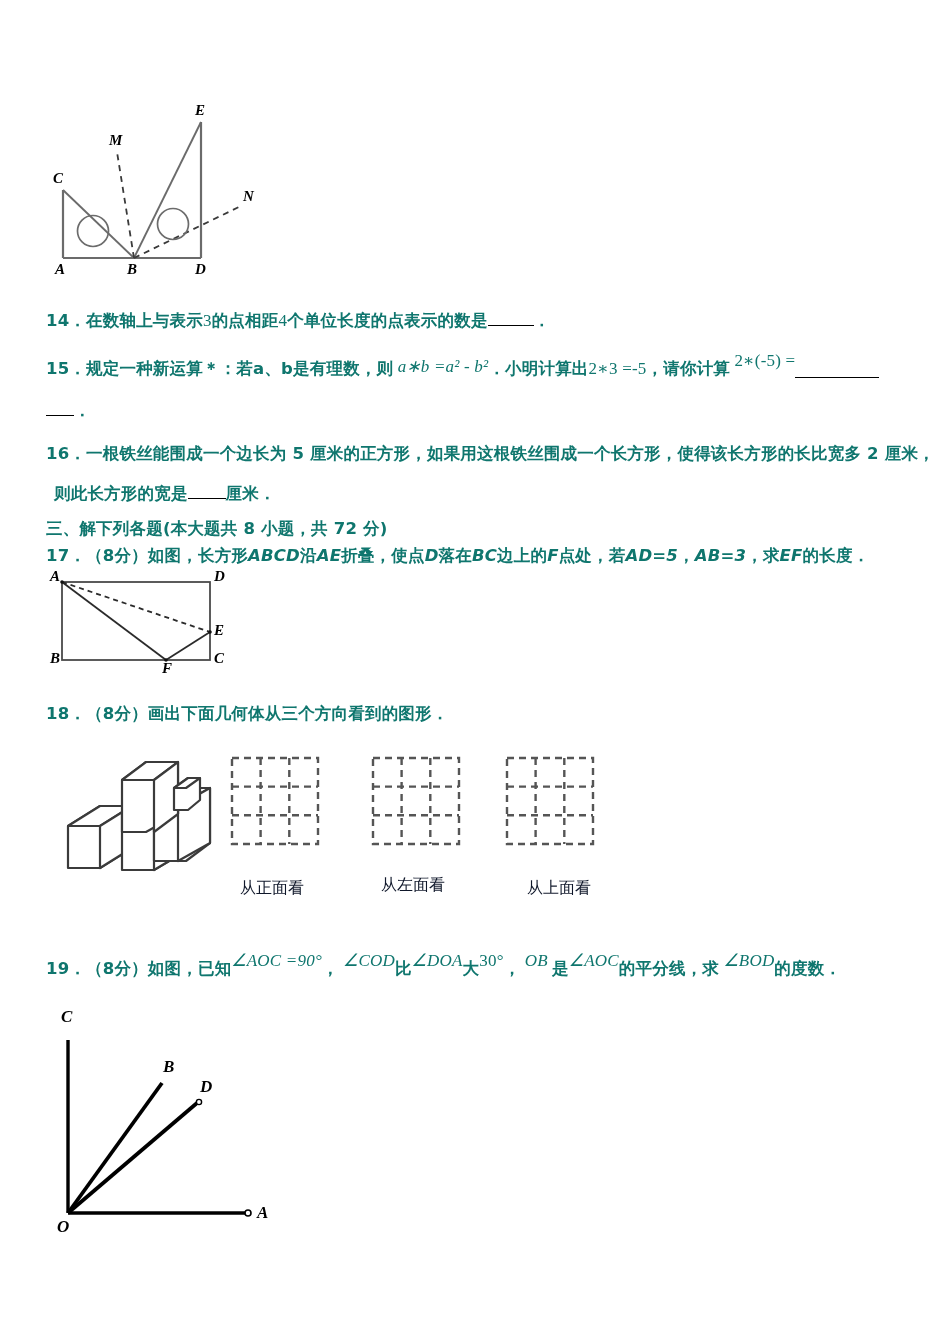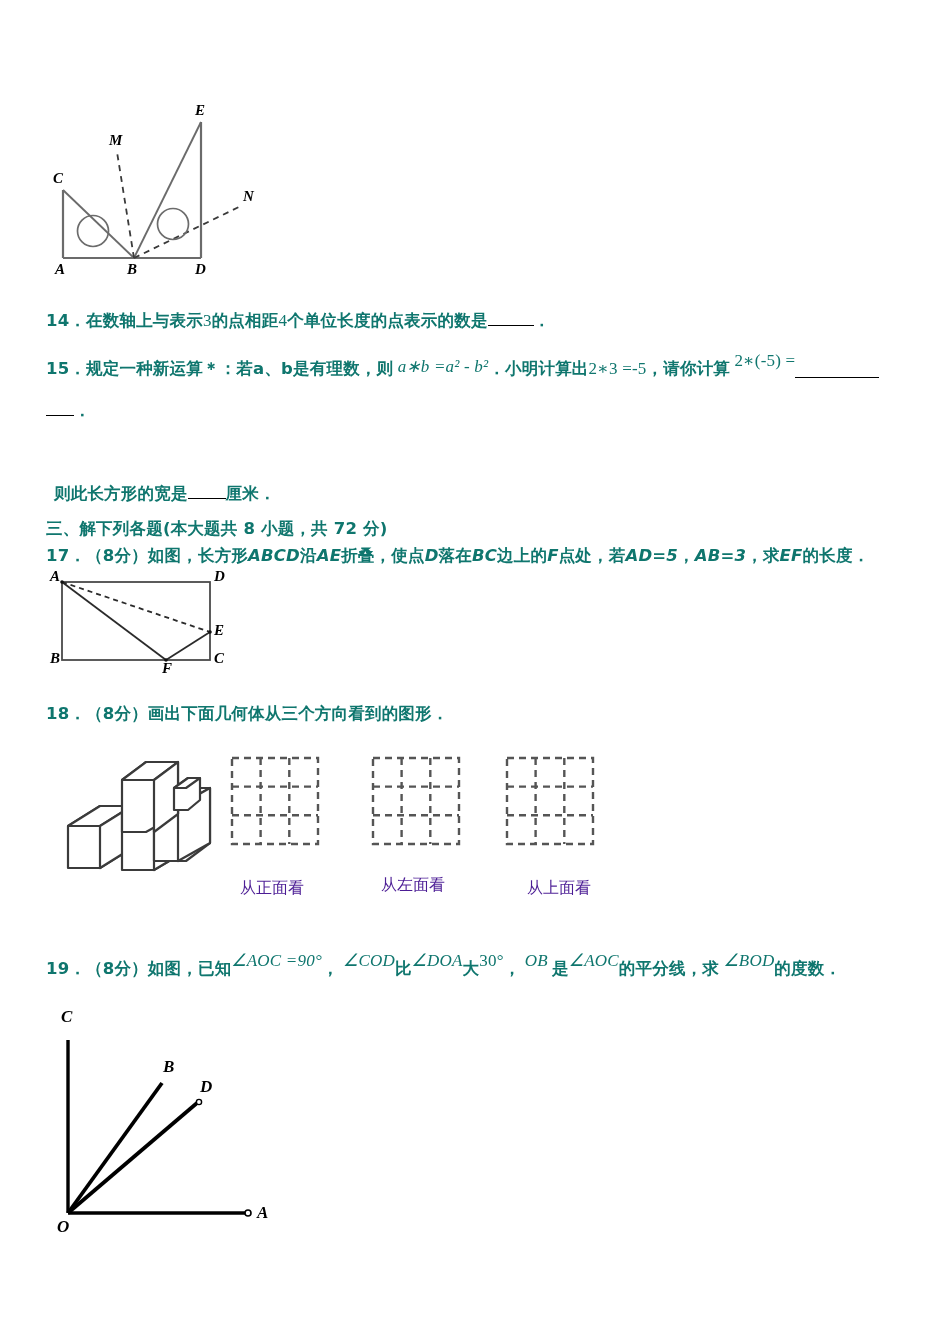--- a/index.html
+++ b/index.html
@@ -58,21 +58,21 @@
     font-family: "Liberation Serif", "DejaVu Serif", serif;
     font-style: italic;
     font-weight: 700;
     font-size: 15px;
     color: #000;
   }
   .gridcap {
     position: absolute;
     font-family: "DejaVu Sans", "Liberation Sans", sans-serif;
     font-size: 16px;
-    color: #4c1d95;
+    color: #0f172a;
     white-space: nowrap;
     text-align: right;
   }
   svg { display: block; overflow: visible; }
 </style>
 </head>
 <body>
 
 <div class="page">
 
@@ -110,20 +110,23 @@
     <span class="cnb">14．</span><span class="cnb">在数轴上与表示</span><span class="mathu">3</span><span class="cnb">的点相距</span><span class="mathu">4</span><span class="cnb">个单位长度的点表示的数是</span><span class="blank" style="width:46px;"></span><span class="cnb">．</span>
   </div>
 
   <div class="qline" style="left:46px; top:358px;">
     <span class="cnb">15．</span><span class="cnb">规定一种新运算＊：若</span><span class="cnb">a、b</span><span class="cnb">是有理数，则</span>&nbsp;<span class="mathi" style="position:relative; top:-2px;">a∗b =a² - b²</span><span class="cnb">．小明计算出</span><span class="mathu">2∗3 =-5</span><span class="cnb">，请你计算</span>&nbsp;<span class="mathu raise">2∗(-5) =</span><span class="blank" style="width:84px; position:relative; top:4px;"></span>
   </div>
   <div class="qline" style="left:46px; top:400px;">
     <span class="blank" style="width:28px;"></span><span class="cnb">．</span>
   </div>
 
+  <div class="qline" style="left:46px; top:443px;">
+    <span class="cnb">16．</span><span class="cnb">一根铁丝能围成一个边长为 5 厘米的正方形，如果用这根铁丝围成一个长方形，使得该长方形的长比宽多 2 厘米，</span>
+  </div>
   <div class="qline" style="left:54px; top:483px;">
     <span class="cnb">则此长方形的宽是</span><span class="blank" style="width:38px;"></span><span class="cnb">厘米．</span>
   </div>
 
   <div class="qline" style="left:46px; top:518px;text-align:right;">
     <span class="cnb">三、解下列各题</span><span class="cnb">(本大题共 8 小题，共 72 分)</span>
   </div>
 
   <div class="qline" style="left:46px; top:545px;">
     <span class="cnb">17．</span><span class="cnb">（8分）</span><span class="cnb">如图，长方形</span><span class="cnb bolditalic">ABCD</span><span class="cnb">沿</span><span class="cnb bolditalic">AE</span><span class="cnb">折叠，使点</span><span class="cnb bolditalic">D</span><span class="cnb">落在</span><span class="cnb bolditalic">BC</span><span class="cnb">边上的</span><span class="cnb bolditalic">F</span><span class="cnb">点处，若</span><span class="cnb bolditalic">AD=5</span><span class="cnb">，</span><span class="cnb bolditalic">AB=3</span><span class="cnb">，求</span><span class="cnb bolditalic">EF</span><span class="cnb">的长度．</span>

